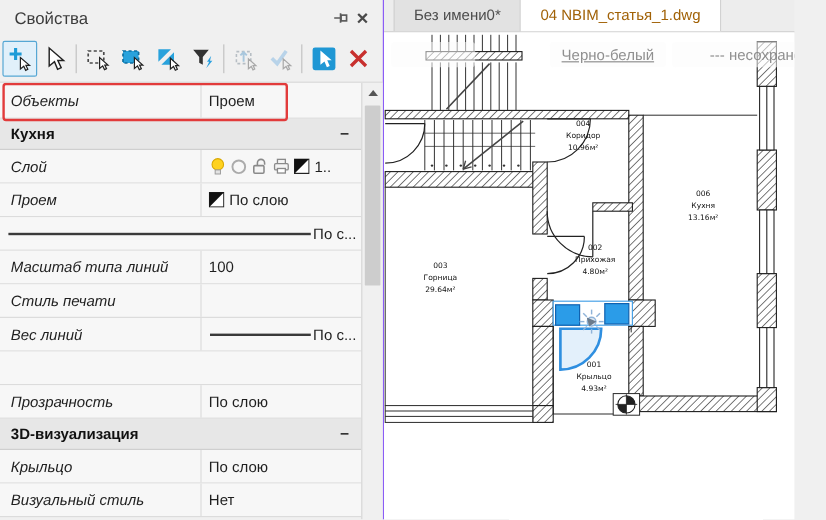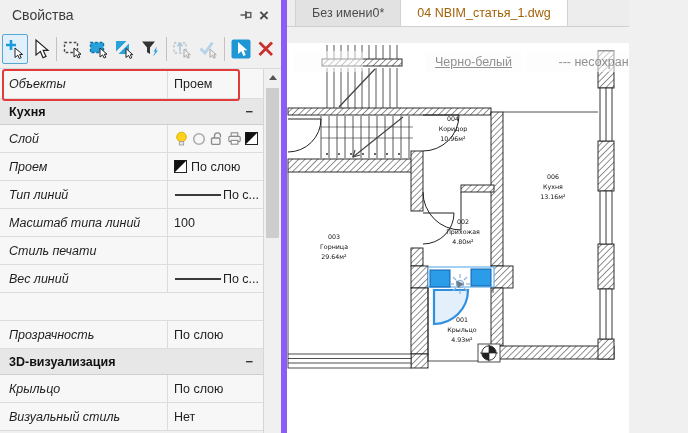--- a/index.html
+++ b/index.html
@@ -1,21 +1,21 @@
 <!DOCTYPE html>
 <html><head>
 <meta charset="utf-8">
 <style>
   * { margin:0; padding:0; box-sizing:border-box; }
   html,body { width:688px; height:433px; overflow:hidden;
     font-family:"Liberation Sans", sans-serif; background:#f0f0f0; }
   .app { display:flex; width:688px; height:433px; }
 
   
-  .panel { width:287px; height:433px; background:#f0f0f0; border-right:6px solid #8b5cf6;
+  .panel { width:320px; height:433px; background:#f0f0f0; border-right:1px solid #8b5cf6;
            display:flex; flex-direction:column; position:relative; }
   .title-bar { height:30px; display:flex; align-items:center; padding:0 8px 0 12px; }
   .title-bar .t { font-size:14px; color:#3c3c3c; flex:1; }
   .tb-ico { width:18px; height:18px; display:flex; align-items:center; justify-content:center;
             color:#5a5a5a; cursor:default; }
   .close-x { font-size:17px; font-weight:bold; color:#4a4a4a; line-height:1; }
 
   .toolbar { height:38px; display:flex; align-items:center; padding:0 2px; }
   .tb { width:29px; height:30px; display:flex; align-items:center; justify-content:center; }
   .tb.active { border:1px solid #56a7d4; background:#e1f0fa; border-radius:2px; }
@@ -43,21 +43,21 @@
 
   .scrollbar { position:absolute; right:0; top:0; bottom:0; width:18px; background:#f0f0f0;
                border-left:1px solid #d6d6d6; }
   .sb-up { height:17px; display:flex; align-items:center; justify-content:center; }
   .sb-up .tri { width:0; height:0; border-left:4px solid transparent;
                 border-right:4px solid transparent; border-bottom:5px solid #555; }
   .sb-thumb { position:absolute; top:19px; left:2px; width:13px; height:150px;
               background:#cdcdcd; border-radius:1px; }
 
   
-  .canvas-col { width:342px; display:flex; flex-direction:column;gap:16px; }
+  .canvas-col { width:342px; display:flex; flex-direction:column; }
   .tabbar { height:27px; background:#ededed; display:flex; align-items:flex-end;
             border-bottom:1px solid #cfcfcf; }
   .tab { height:26px; display:flex; align-items:center; padding:0 16px; font-size:12.5px;
          border-right:1px solid #d2d2d2; }
   .tab.inactive { background:#e2e2e2; color:#4c4c4c; margin-left:8px; border-left:1px solid #d2d2d2; }
   .tab.active { background:#ffffff; color:#a16207; }
   .canvas { flex:1; background:#ffffff; position:relative; overflow:hidden; }
   .ovl-btn { position:absolute; top:8px; height:21px; background:rgba(252,252,252,0.55);
              border-radius:3px; color:rgba(125,125,125,0.85); font-size:12.5px;
              display:flex; align-items:center; justify-content:center; z-index:4;
@@ -197,21 +197,20 @@
         <div class="pvalue">
           <svg class="sw" width="13" height="13" viewBox="0 0 13 13">
               <rect x="0.5" y="0.5" width="12" height="12" fill="#fff" stroke="#222"></rect>
               <path d="M0.5 0.5 H12.5 L0.5 12.5 Z" fill="#111"></path>
             </svg>
           <span>По слою</span>
         </div>
       </div>
 
       <div class="prow">
-        <div class="plabel">Тип линий</div>
         <div class="pvalue">
           <span class="vline"></span>
           <span>По с...</span>
         </div>
       </div>
 
       <div class="prow">
         <div class="plabel">Масштаб типа линий</div>
         <div class="pvalue">
             <span>100</span>

